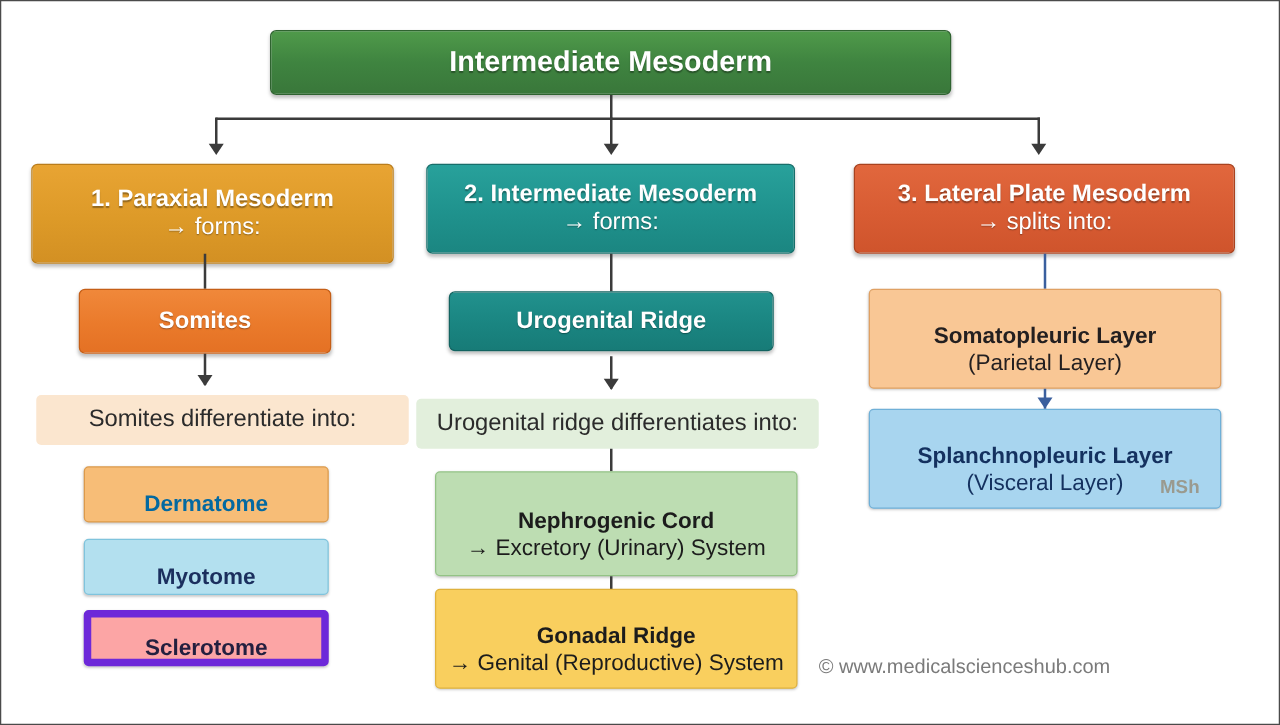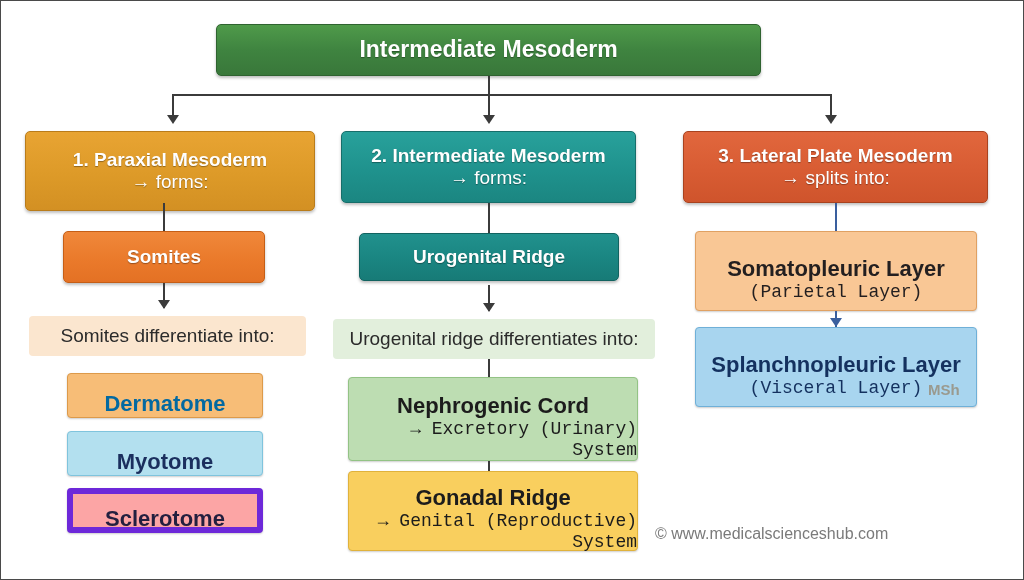--- a/index.html
+++ b/index.html
@@ -103,22 +103,22 @@
     box-shadow: 0 1px 2px rgba(0,0,0,0.2);
   }
   .leaf-orange  { background: #f7bd77; border: 1px solid #dd9a4a; color: #0369a1; }
   .leaf-blue    { background: #b3e0ef; border: 1px solid #7fc4dd; color: #1b2f5e; }
   .leaf-purple  { background: #fca5a5; border: 6px solid #6d28d9; color: #231f3f; }
   .leaf-green   { background: #bdddb2; border: 1px solid #93c385; color: #1c1c1c; }
   .leaf-yellow  { background: #f9cf5e; border: 1px solid #e0b23c; color: #1c1c1c; }
   .leaf-peach   { background: #f9c795; border: 1px solid #e0a163; color: #231f20; }
   .leaf-skyblue { background: #a8d5ef; border: 1px solid #6fb0d8; color: #14315f; }
 
-  .leaf .l1 { font-weight: bold; font-size: 22px; margin-top: 17px; }
-  .leaf .l2 { font-weight: normal; font-size: 18px; font-family: Liberation Mono, monospace; }
+  .leaf .l1 { font-weight: bold; font-size: 18px; margin-top: 17px; }
+  .leaf .l2 { font-weight: normal; font-size: 18px; }
 
   
   .vline {
     position: absolute;
     width: 2px;
     background: #3b3b3b;
   }
   .hline {
     position: absolute;
     height: 2px;
@@ -176,21 +176,21 @@
 
   <div class="vline" style="left:162px; top:202px; width:2px; height:28px;"></div>
 
   <div class="box mid mid-orange" style="left:62px; top:230px; width:202px; height:52px;">
     <span class="l1">Somites</span>
   </div>
 
   <div class="vline" style="left:162px; top:282px; width:2px; height:25px;"></div>
   <div class="arrow" style="left:157px; top:299px;"></div>
 
-  <div class="box caption caption-peach" style="left:28px; top:315px; width:277px; height:40px;">
+  <div class="box caption caption-peach" style="left:28px; top:315px; width:298px; height:40px;">
     <span class="l1">Somites differentiate into:</span>
   </div>
 
   <div class="box leaf leaf-orange" style="left:66px; top:372px; width:196px; height:45px;">
     <span class="l1">Dermatome</span>
   </div>
 
   <div class="box leaf leaf-blue" style="left:66px; top:430px; width:196px; height:45px;">
     <span class="l1">Myotome</span>
   </div>

